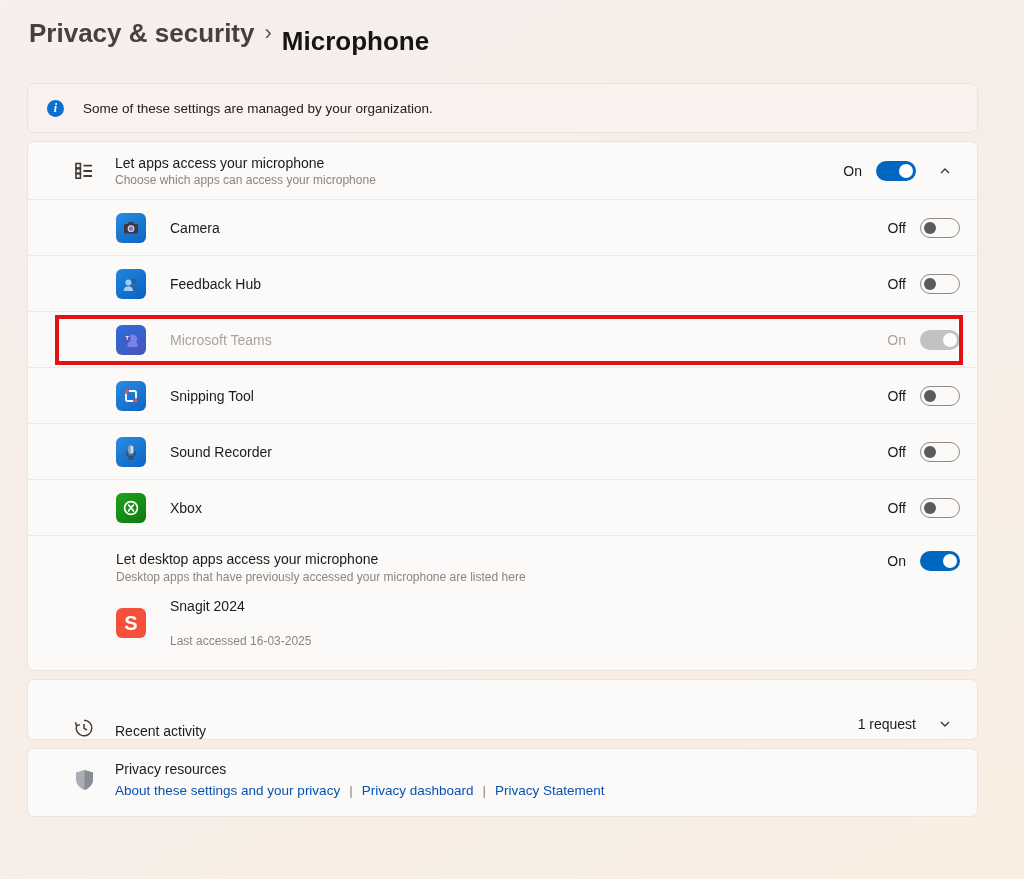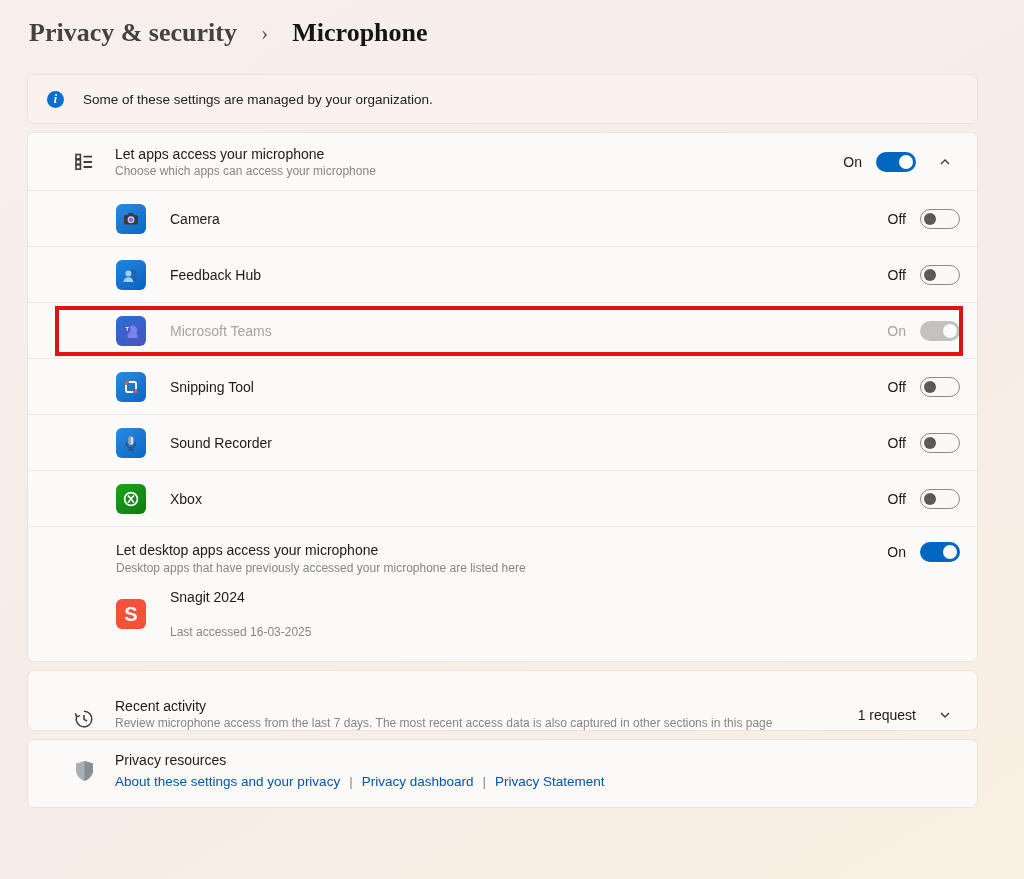--- a/index.html
+++ b/index.html
@@ -6,24 +6,24 @@
   html,body { width:1024px; height:879px; }
   body {
     font-family:"Liberation Sans", sans-serif;
     background:linear-gradient(150deg,#f7efec 0%,#f6ede7 55%,#f9efe2 100%);
     color:#1b1b1b;
     overflow:hidden;
   }
   .page { padding:18px 46px 0 27px; }
 
   
-  .breadcrumb { display:flex; align-items:flex-start; gap:24px; font-size:26px; font-weight:600; padding-left:2px;font-family:Liberation Serif, serif; }
+  .breadcrumb { display:flex; align-items:flex-start; gap:10px; font-size:26px; font-weight:600; padding-left:2px; }
   .crumb-parent { color:#45413e; cursor:pointer; }
   .crumb-sep { color:#5a5753; font-size:22px; font-weight:400; padding-top:2px; }
-  .crumb-current { color:#161514; }
+  .crumb-current { color:#161514;margin-top:8px; }
 
   
   .intro { margin-top:20px; font-size:13.5px; line-height:21px; color:#5e5a57; max-width:951px; padding-left:2px; }
   .intro a { color:#0553b1; font-weight:700; text-decoration:none; cursor:pointer; }
 
   
   .card {
     background:#fbfaf8;
     border:1px solid #ebe4dd;
     border-radius:7px;
@@ -271,21 +271,20 @@
   <div class="card recent-card">
     <span class="row-icon">
       <svg width="22" height="22" viewBox="0 0 22 22">
         <path d="M11 3.2 a7.8 7.8 0 1 1 -7.4 5.4" fill="none" stroke="#3f3c3a" stroke-width="1.5"></path>
         <polyline points="2.4,5.2 3.6,8.6 7,7.6" fill="none" stroke="#3f3c3a" stroke-width="1.5"></polyline>
         <polyline points="11,7 11,11.4 14,13" fill="none" stroke="#3f3c3a" stroke-width="1.5"></polyline>
       </svg>
     </span>
     <span class="titles">
       <span class="row-title">Recent activity</span>
-      <span class="row-sub">Review microphone access from the last 7 days. The most recent access data is also captured in other sections in this page</span>
     </span>
     <span class="right">
       <span class="recent-value">1 request</span>
       <span class="chevron-btn">
         <svg width="14" height="14" viewBox="0 0 14 14">
             <polyline points="3,5 7,9 11,5" fill="none" stroke="#3b3b3b" stroke-width="1.4"></polyline>
           </svg>
       </span>
     </span>
   </div>

